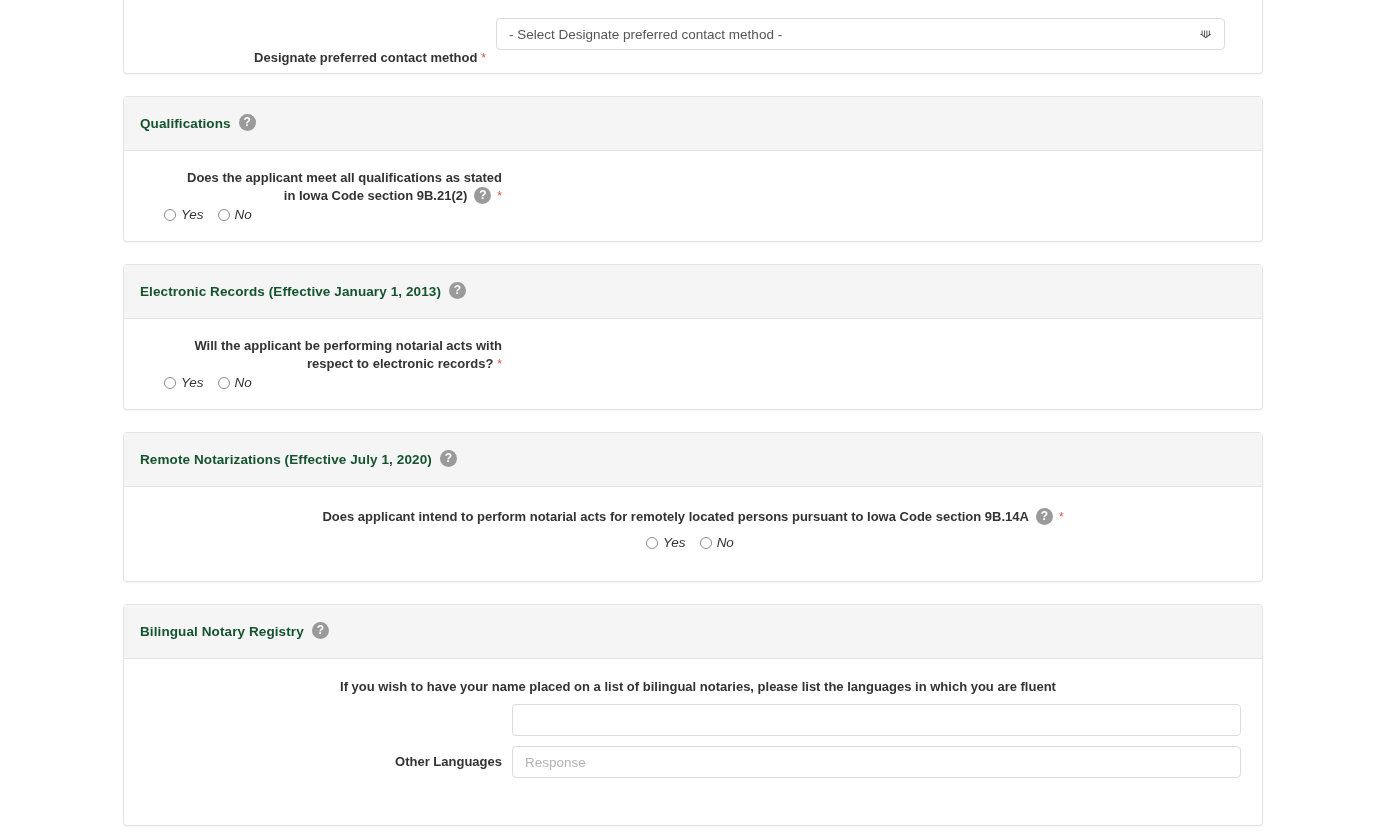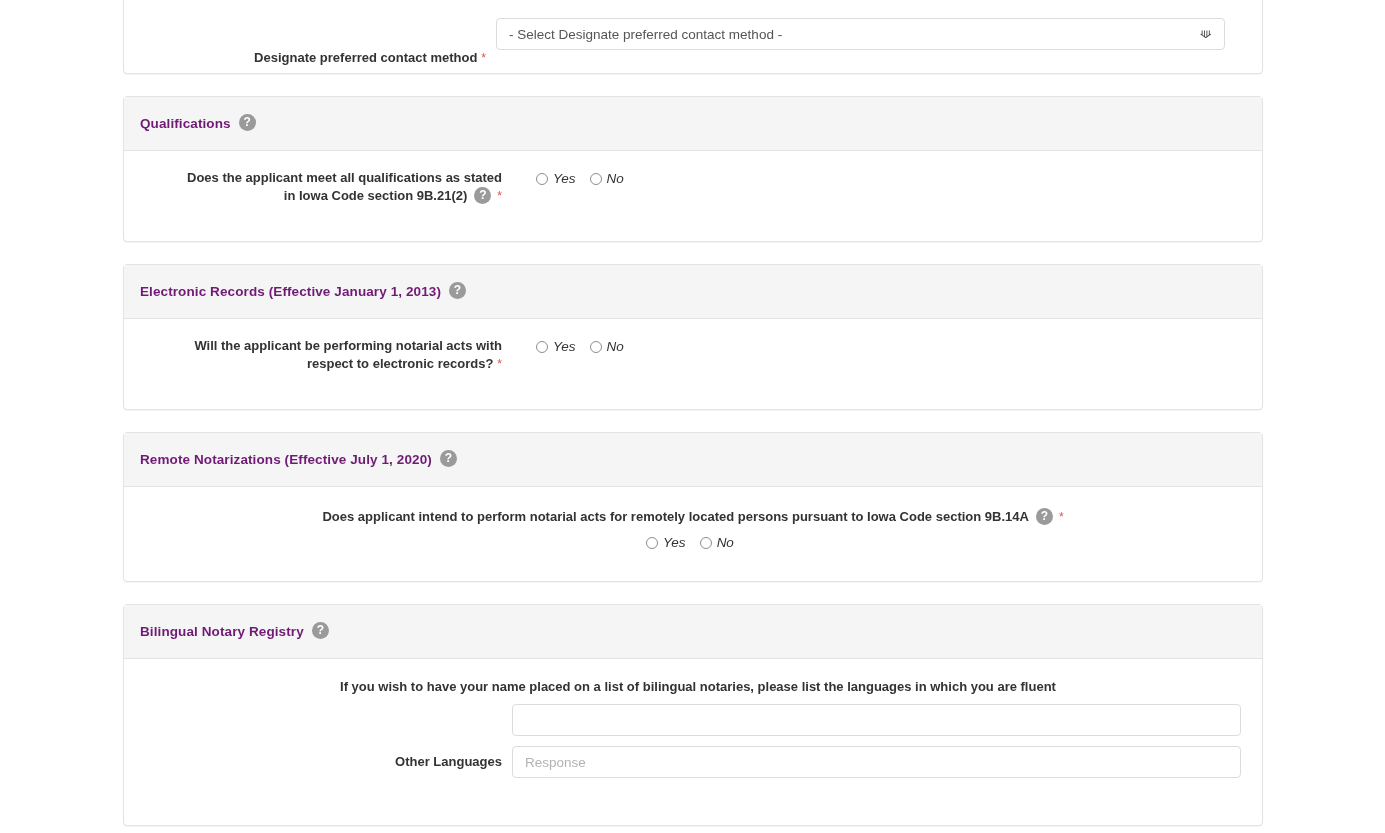--- a/index.html
+++ b/index.html
@@ -37,21 +37,21 @@
   .panel-heading {
     background: #f5f5f5;
     border-bottom: 1px solid #e3e3e3;
     padding: 0 16px;
     height: 54px;
     display: flex;
     align-items: center;
     box-sizing: border-box;
   }
   .panel-title {
-    color: #701a75;
+    color: #14532d;
     font-weight: bold;
     font-size: 13.5px;
     letter-spacing: 0.1px;
   }
   .panel-body {
     background: #ffffff;
     box-sizing: border-box;
   }
 
   
@@ -83,20 +83,21 @@
     color: #d9534f;
     font-size: 12px;
     margin-left: 4px;
     font-weight: normal;
   }
 
   
   .form-row {
     display: flex;
     align-items: flex-start;
+    flex-direction: column;
   }
   .form-label {
     font-weight: bold;
     color: #333333;
     text-align: right;
     font-size: 13px;
     line-height: 18px;
   }
   .form-control-wrap {
     flex: 1;

